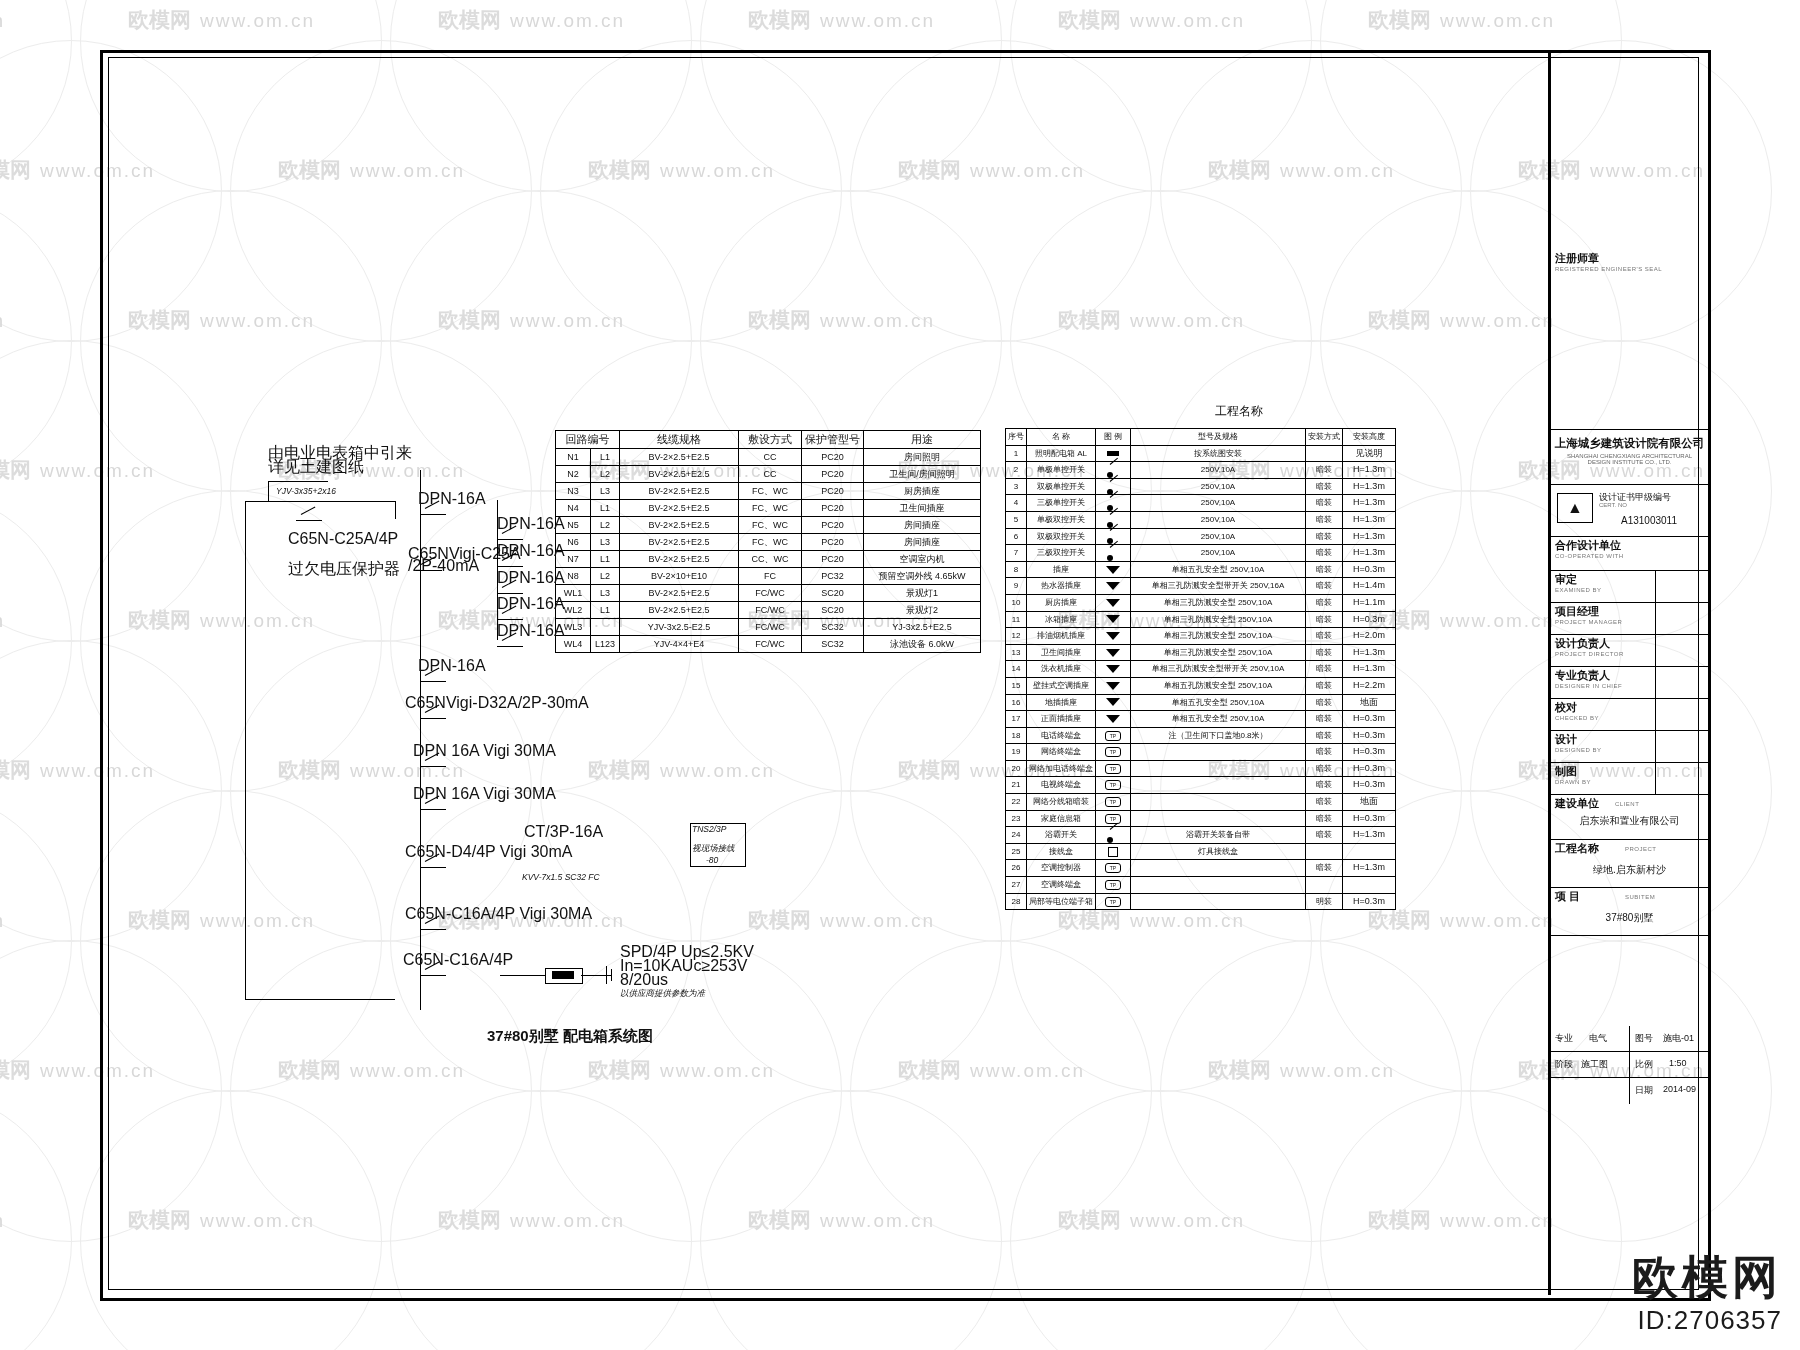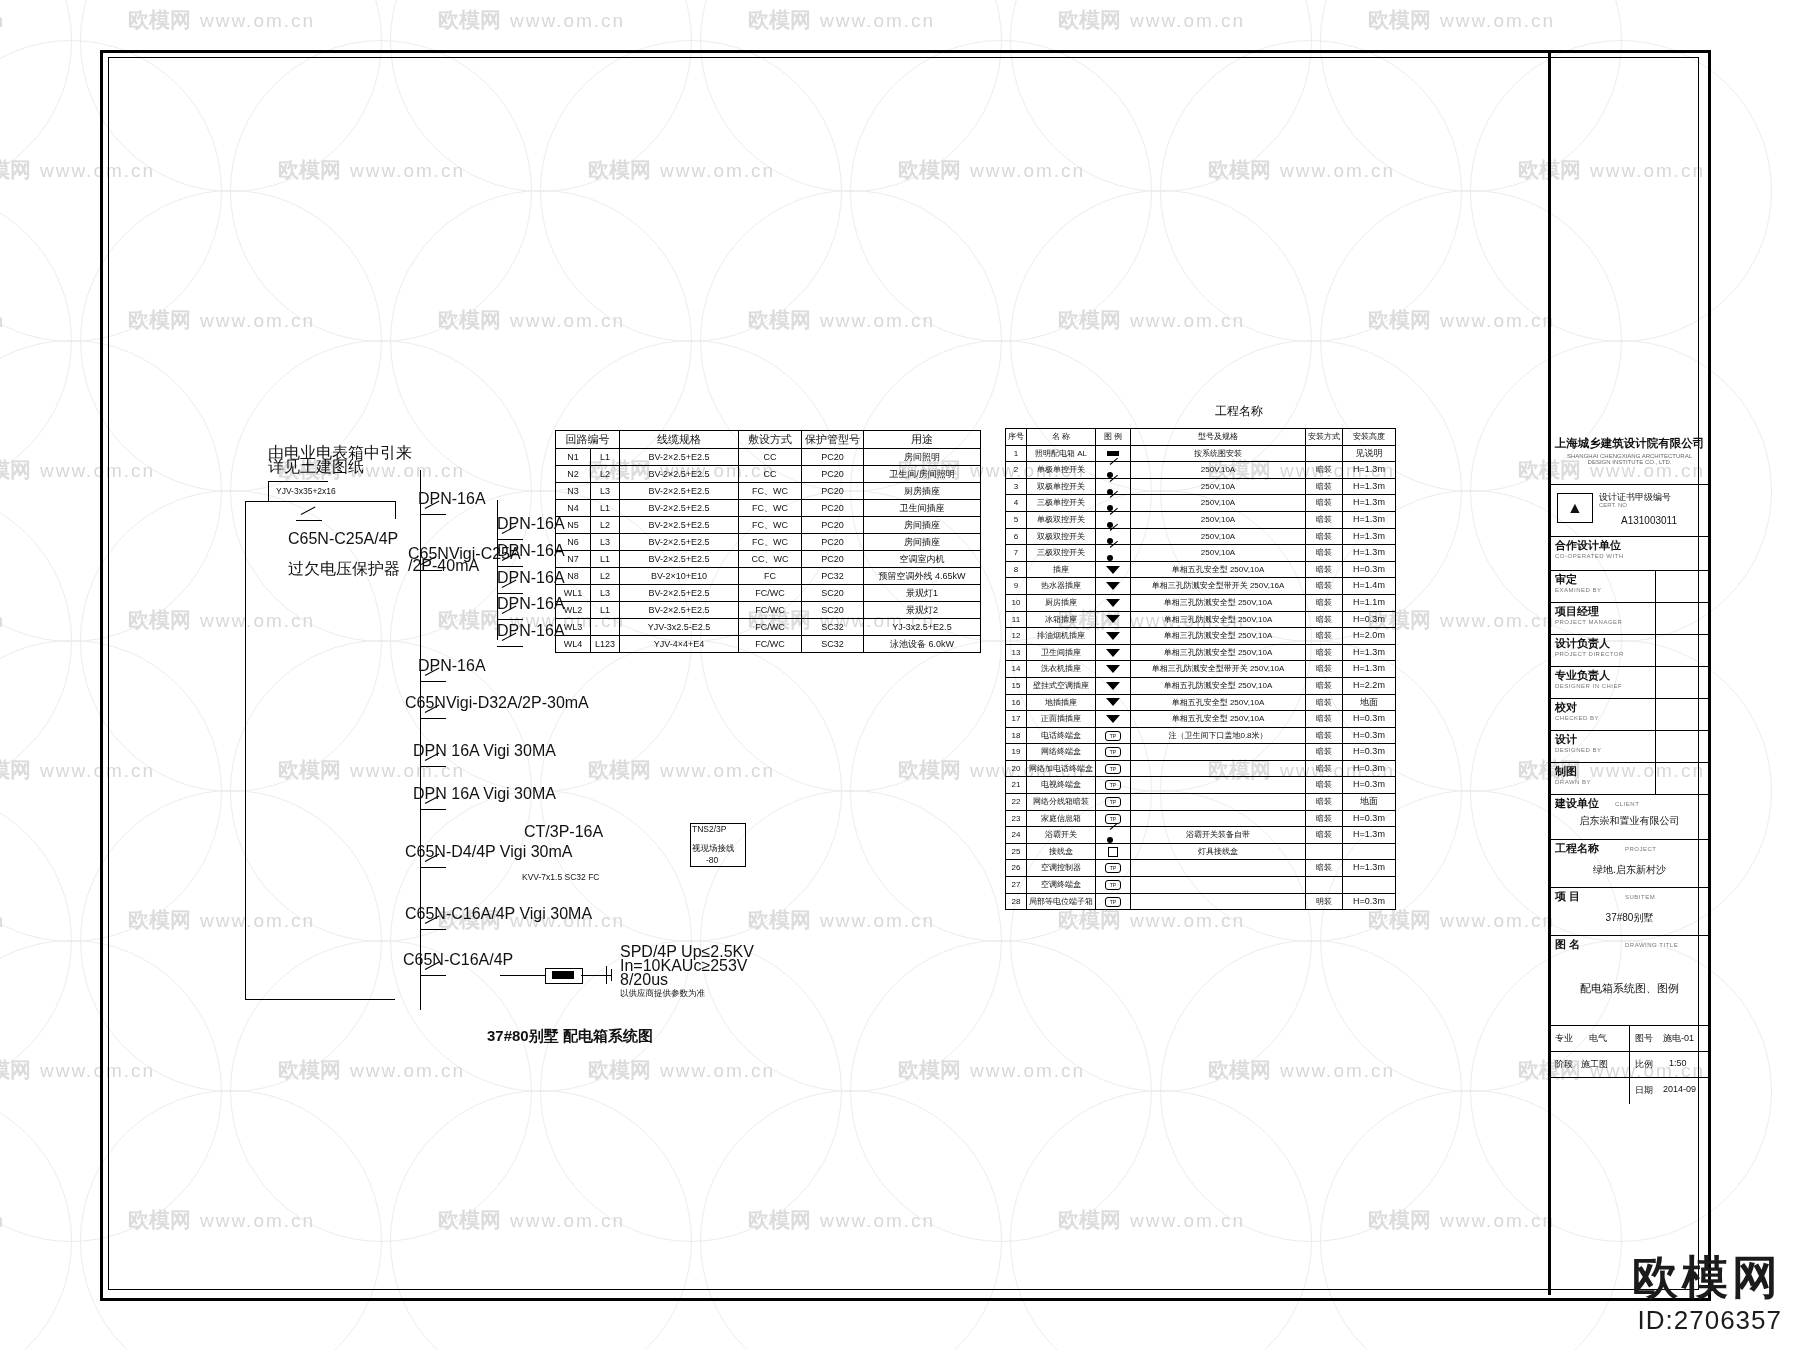--- a/index.html
+++ b/index.html
@@ -25,21 +25,21 @@
   .tb-row{position:absolute;left:0;width:157px;border-bottom:1px solid #000;box-sizing:border-box;}
   .tb-lab{font-size:11px;font-weight:bold;padding:2px 4px 0 4px;line-height:13px;}
   .tb-lab-en{font-size:6px;color:#777;padding:0 4px;line-height:8px;letter-spacing:.5px;}
   .tb-val{font-size:10px;padding:1px 4px;line-height:12px;}
   .tb-center{text-align:center;}
   .vline{position:absolute;top:0;bottom:0;width:0;border-left:1px solid #000;}
 
   
   .blk{position:absolute;z-index:4;}
   .txt{position:absolute;white-space:nowrap;font-size:16px;line-height:11px;z-index:5;}
-  .txt-s{font-size:8.5px;}
+  .txt-s{font-size:8.5px;font-style:italic;}
   .txt-b{font-weight:bold;}
   .hline{position:absolute;border-top:1px solid #000;z-index:4;}
   .vl{position:absolute;border-left:1px solid #000;z-index:4;}
 
   
   #ctable{position:absolute;left:555px;top:430px;z-index:4;}
   #ctable table{border-collapse:collapse;font-size:9px;}
   #ctable th,#ctable td{border:1px solid #000;padding:1px 3px;text-align:center;
       font-weight:normal;white-space:nowrap;height:14px;}
   #ctable thead th{font-size:11px;}
@@ -711,20 +711,24 @@
           <td class="mnt">明装</td>
           <td class="h">H=0.3m</td>
         </tr>
       </tbody>
   </table>
 </div>
 
 <div id="titleblock">
 
 
+  <div class="tb-row" style="top:200px;height:180px;">
+    <div class="tb-lab">注册师章</div>
+    <div class="tb-lab-en">REGISTERED ENGINEER'S SEAL</div>
+  </div>
 
   <div class="tb-row" style="top:380px;height:55px;padding-top:6px;">
     <div style="font-size:11.5px;font-weight:bold;text-align:center;">上海城乡建筑设计院有限公司</div>
     <div style="font-size:6px;color:#666;text-align:center;margin-top:2px;">SHANGHAI CHENGXIANG ARCHITECTURAL</div>
     <div style="font-size:6px;color:#666;text-align:center;">DESIGN INSTITUTE CO., LTD.</div>
   </div>
 
   <div class="tb-row" style="top:435px;height:52px;">
     <div style="position:absolute;left:6px;top:8px;width:34px;height:28px;border:1px solid #000;
                 display:flex;align-items:center;justify-content:center;font-size:16px;">▲</div>
@@ -787,25 +791,20 @@
     <span class="tb-lab-en" style="position:absolute;left:70px;top:5px;">PROJECT</span>
     <div class="tb-val tb-center" style="margin-top:8px;">绿地.启东新村沙</div>
   </div>
 
   <div class="tb-row" style="top:838px;height:48px;">
     <div class="tb-lab" style="display:inline-block;">项    目</div>
     <span class="tb-lab-en" style="position:absolute;left:70px;top:5px;">SUBITEM</span>
     <div class="tb-val tb-center" style="margin-top:8px;">37#80别墅</div>
   </div>
 
-  <div class="tb-row" style="top:886px;height:90px;">
-    <div class="tb-lab" style="display:inline-block;">图    名</div>
-    <span class="tb-lab-en" style="position:absolute;left:70px;top:5px;">DRAWING TITLE</span>
-    <div class="tb-val tb-center" style="margin-top:30px;font-size:11px;">配电箱系统图、图例</div>
-  </div>
 
   <div class="tb-row" style="top:976px;height:26px;">
     <span style="position:absolute;left:4px;top:6px;font-size:9px;">专业</span>
     <span style="position:absolute;left:38px;top:6px;font-size:9px;">电气</span>
     <span style="position:absolute;left:84px;top:6px;font-size:9px;">图号</span>
     <span style="position:absolute;left:112px;top:6px;font-size:9px;">施电-01</span>
   </div>
 
   <div class="tb-row" style="top:1002px;height:26px;">
     <span style="position:absolute;left:4px;top:6px;font-size:9px;">阶段</span>

